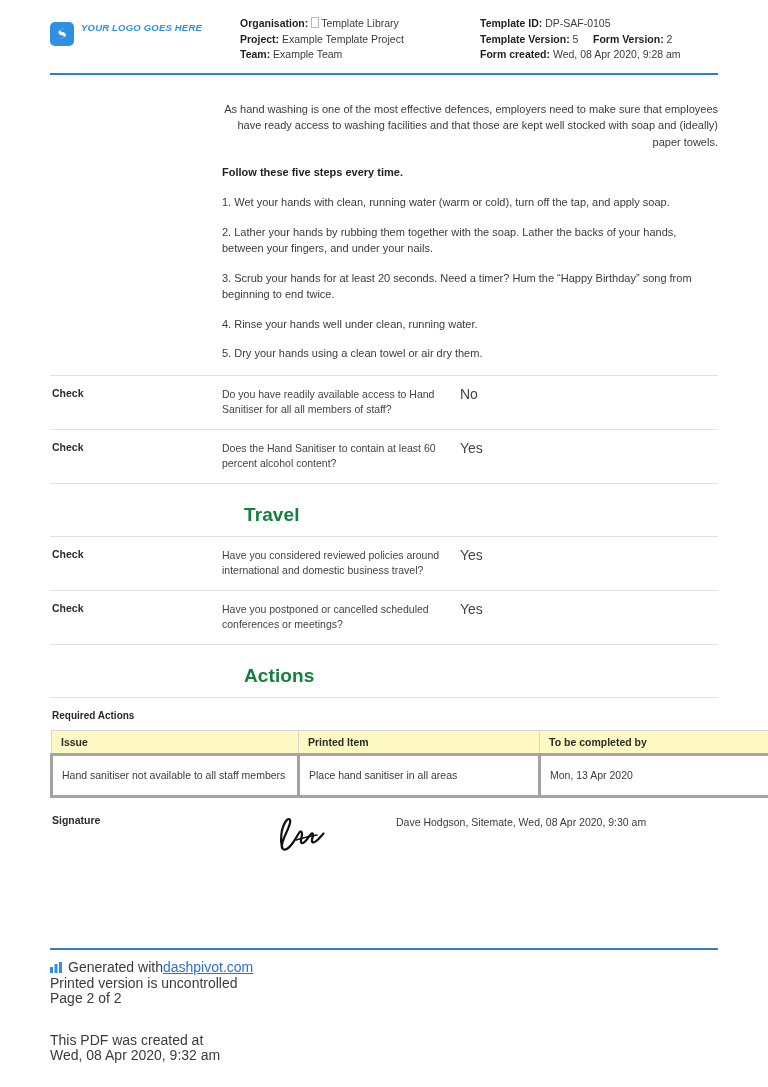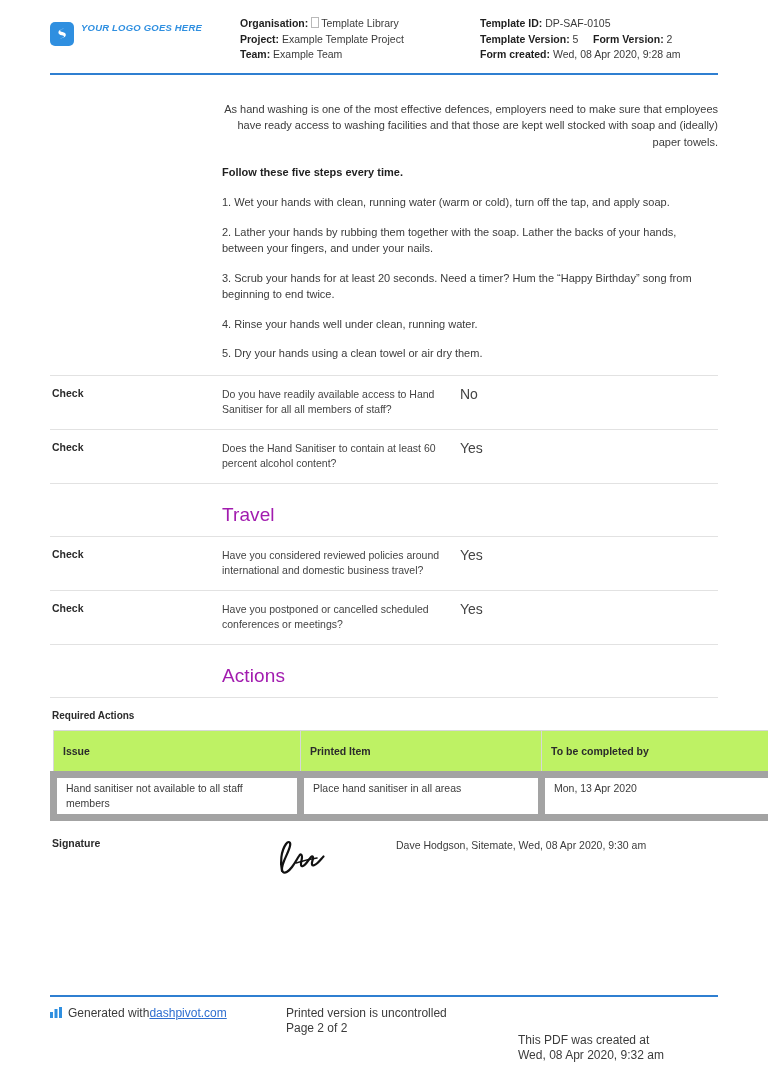--- a/index.html
+++ b/index.html
@@ -118,51 +118,52 @@
     padding-left: 2px;
   }
 
   
   .section-head {
     border-top: 1px solid #e2e2e2;
     padding: 20px 0 10px 172px;
   }
   .section-head .title {
     font-size: 19px;
-    font-weight: normal;
-    color: #a21caf;
+    font-weight: bold;
+    color: #15803d;
     letter-spacing: .1px;
+    margin-left: 22px;
   }
   .section-head.rule-below { border-bottom: 1px solid #e2e2e2; }
 
   .sub-head {
     font-size: 10px;
     font-weight: bold;
     color: #2b2b2b;
     padding: 12px 0 9px 2px;
   }
 
   
   table.actions {
     border-collapse: collapse;
     width: 670px;
     table-layout: fixed;
     font-size: 10.5px;
   }
   table.actions th {
-    background: #bef264;
+    background: #fef9c3;
     border: 1px solid #d7d7d7;
     text-align: left;
     font-weight: bold;
     color: #2b2b2b;
-    padding: 14px 9px;
+    padding: 5px 9px;
   }
   table.actions td {
-    border: 7px solid #a3a3a3;
-    padding: 3px 9px;
+    border: 3px solid #a3a3a3;
+    padding: 12px 9px;
     color: #3b3b3b;
     line-height: 15px;
     vertical-align: top;
   }
   .col-issue { width: 228px; }
   .col-action { width: 222px; }
   .col-by { width: 220px; }
 
   
   .sig-row {
@@ -192,22 +193,23 @@
 
   
   .footer {
     position: absolute;
     left: 50px;
     right: 50px;
     bottom: 24px;
     border-top: 2px solid #2f7fd1;
     padding-top: 9px;
     display: flex;
-    font-size: 12px;
-    color: #3b3b3b;
+    font-size: 14px;
+    color: #3b3b3b;
+    flex-direction: column;
   }
   .footer-left { width: 236px; display: flex; align-items: flex-start; }
   .footer-mid { width: 232px; line-height: 15px; }
   .footer-right { line-height: 15px; margin-top: 27px; }
   .bars { display: inline-block; margin-right: 6px; margin-top: 1px; }
   .footer a {
     color: #2f6fd0;
     text-decoration: underline;
   }
 </style>

